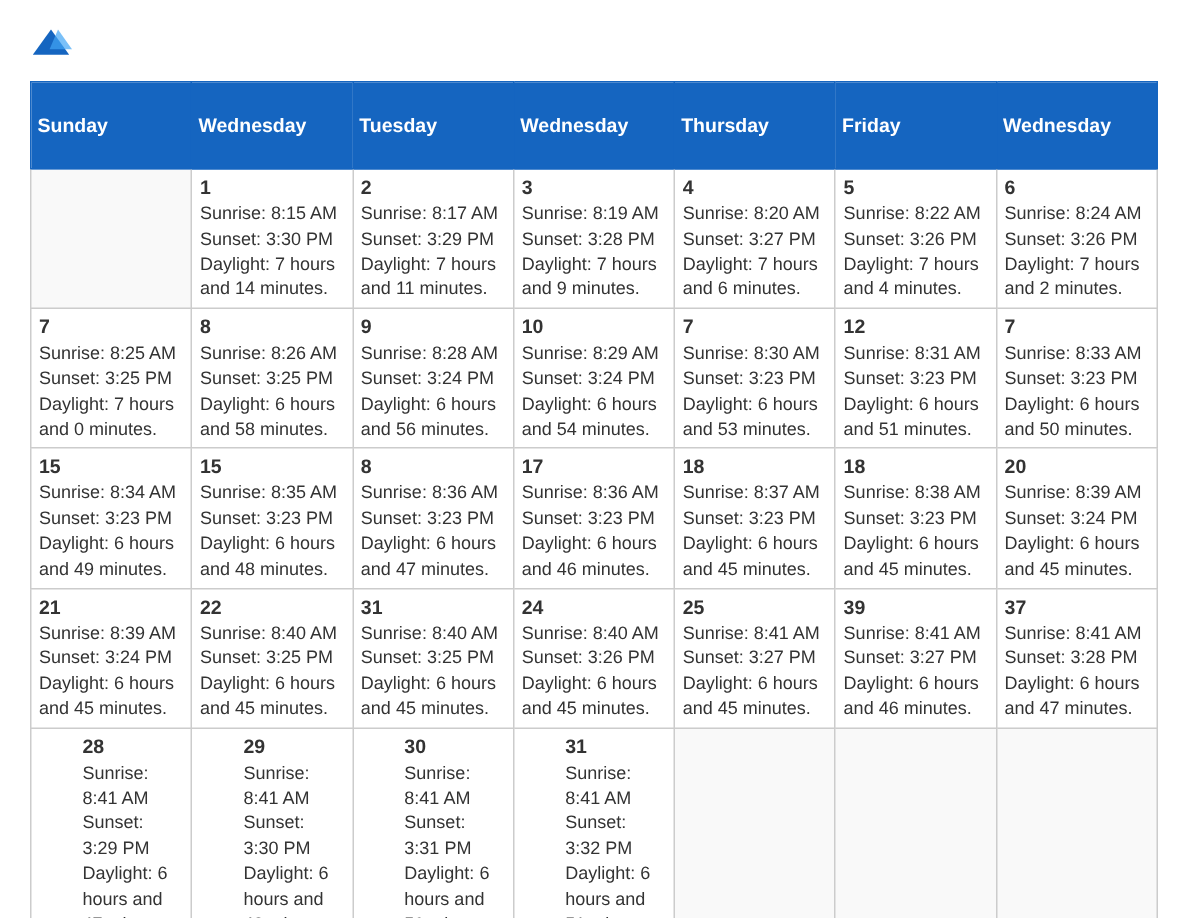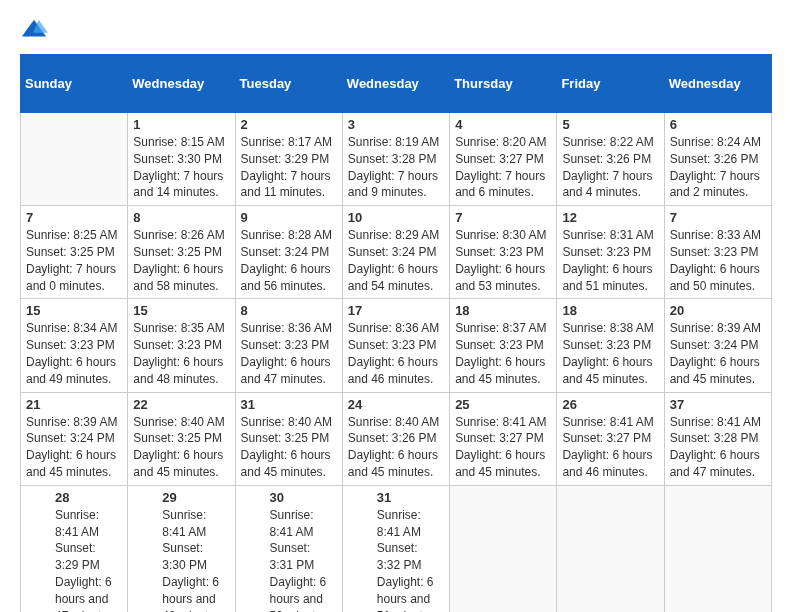--- a/index.html
+++ b/index.html
@@ -285,21 +285,21 @@
           Sunrise: 8:40 AM<br>Sunset: 3:26 PM<br>Daylight: 6 hours and 45 minutes.
         </div>
           </td>
           <td>
             <span class="day-number">25</span>
         <div class="day-info">
           Sunrise: 8:41 AM<br>Sunset: 3:27 PM<br>Daylight: 6 hours and 45 minutes.
         </div>
           </td>
           <td>
-            <span class="day-number">26</span>
+            <span class="day-number">39</span>
         <div class="day-info">
           Sunrise: 8:41 AM<br>Sunset: 3:27 PM<br>Daylight: 6 hours and 46 minutes.
         </div>
           </td>
           <td>
             <span class="day-number">37</span>
         <div class="day-info">
           Sunrise: 8:41 AM<br>Sunset: 3:28 PM<br>Daylight: 6 hours and 47 minutes.
         </div>
           </td>

